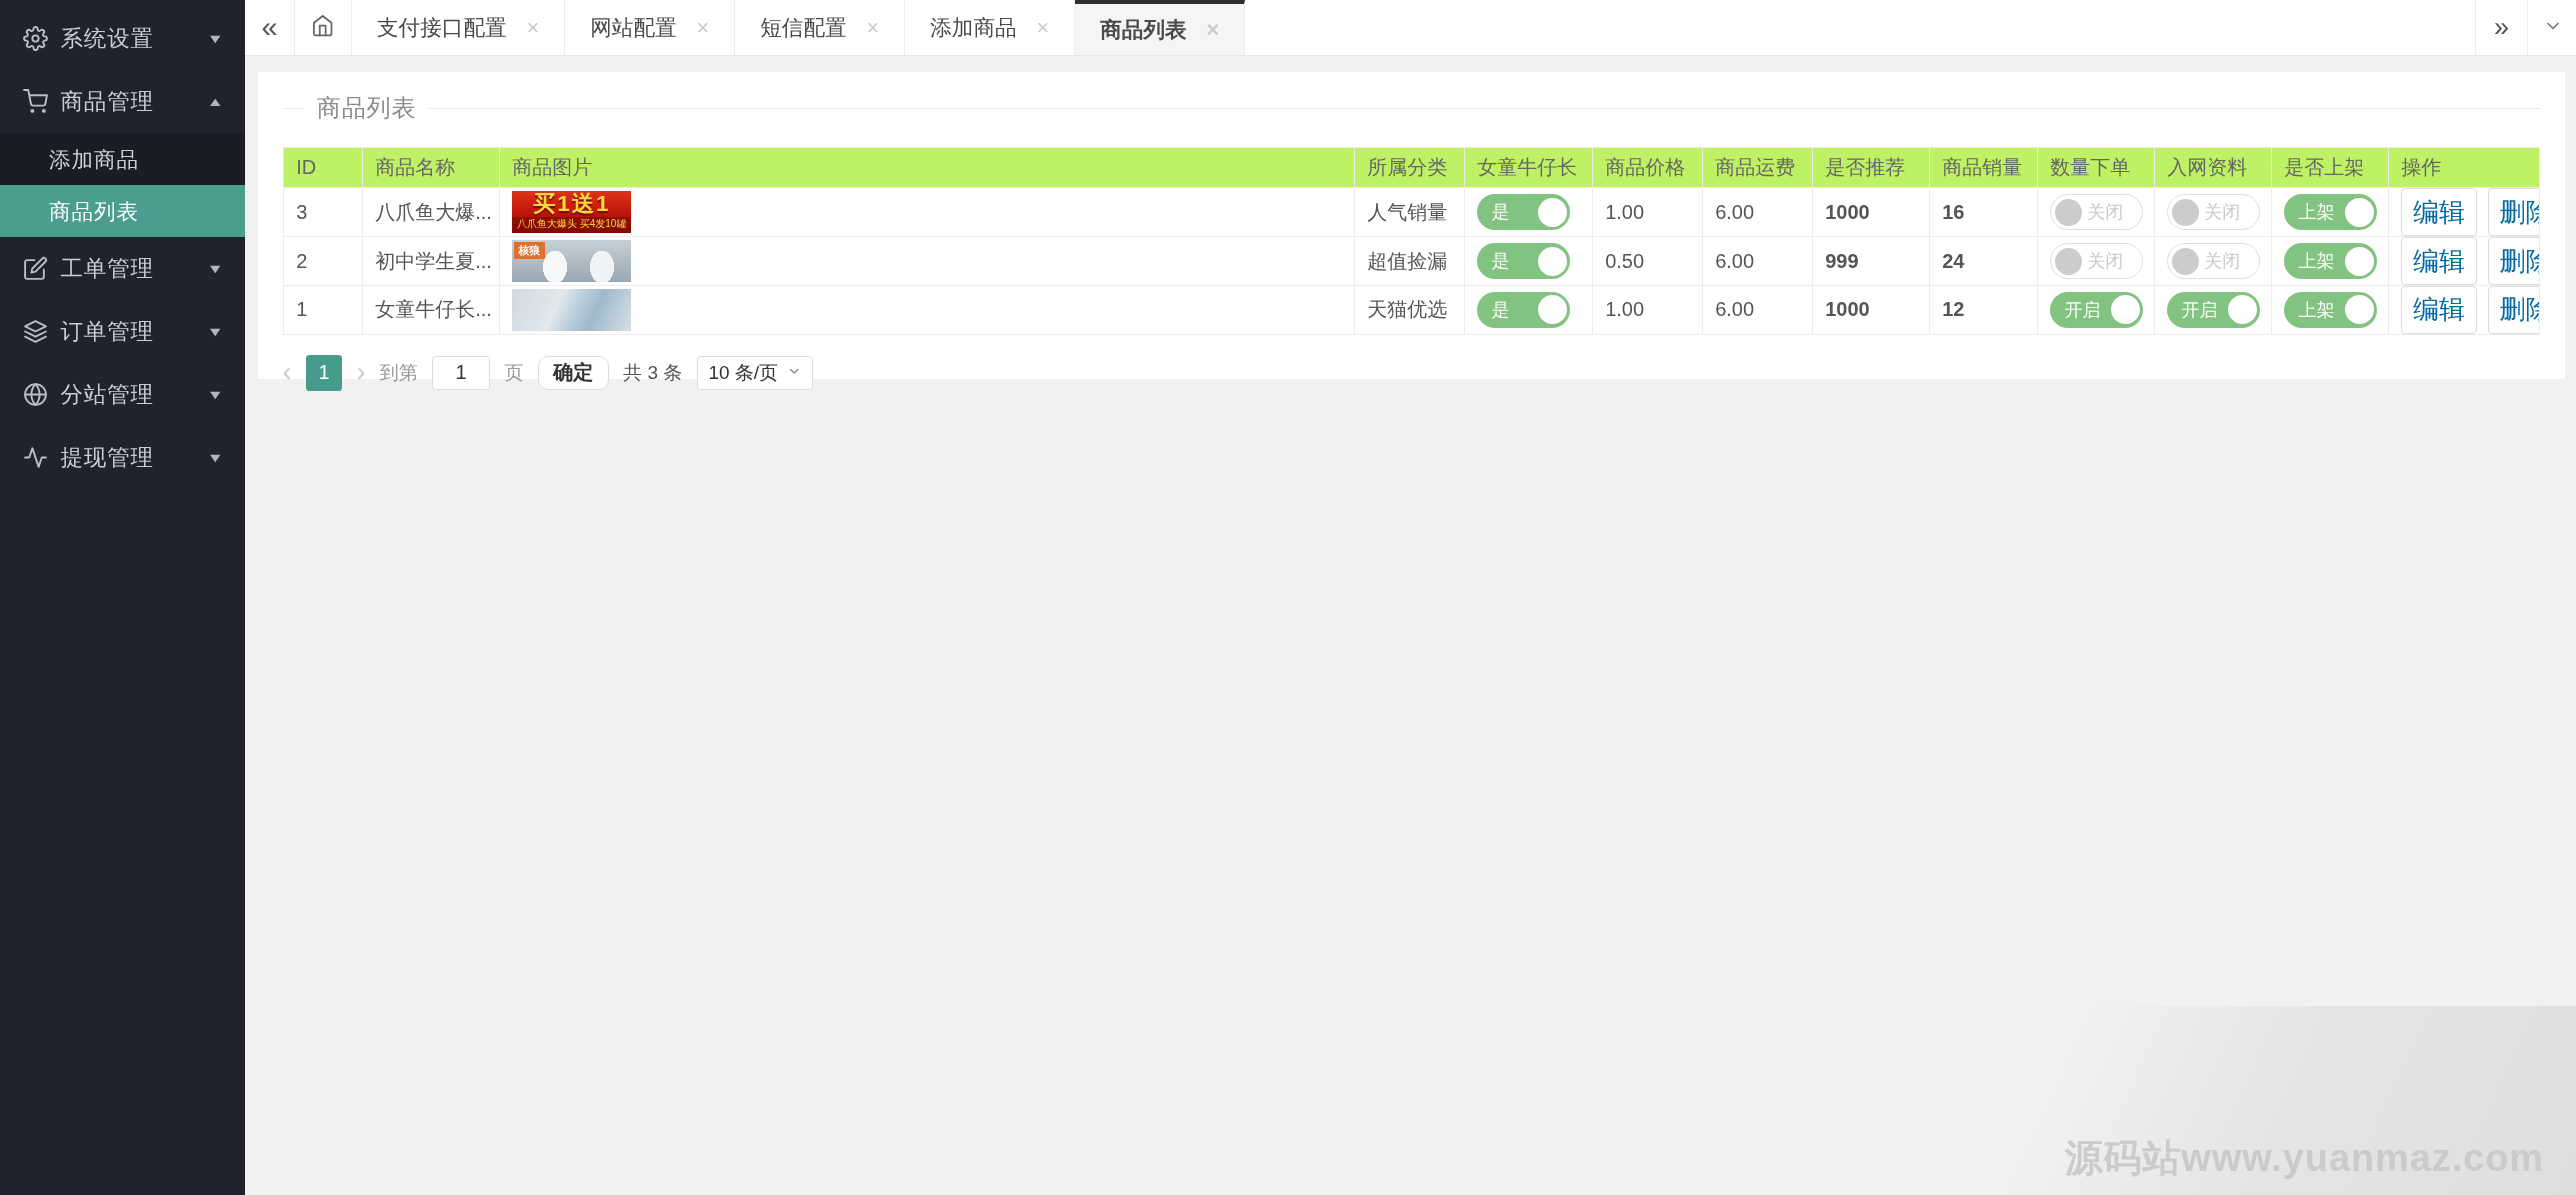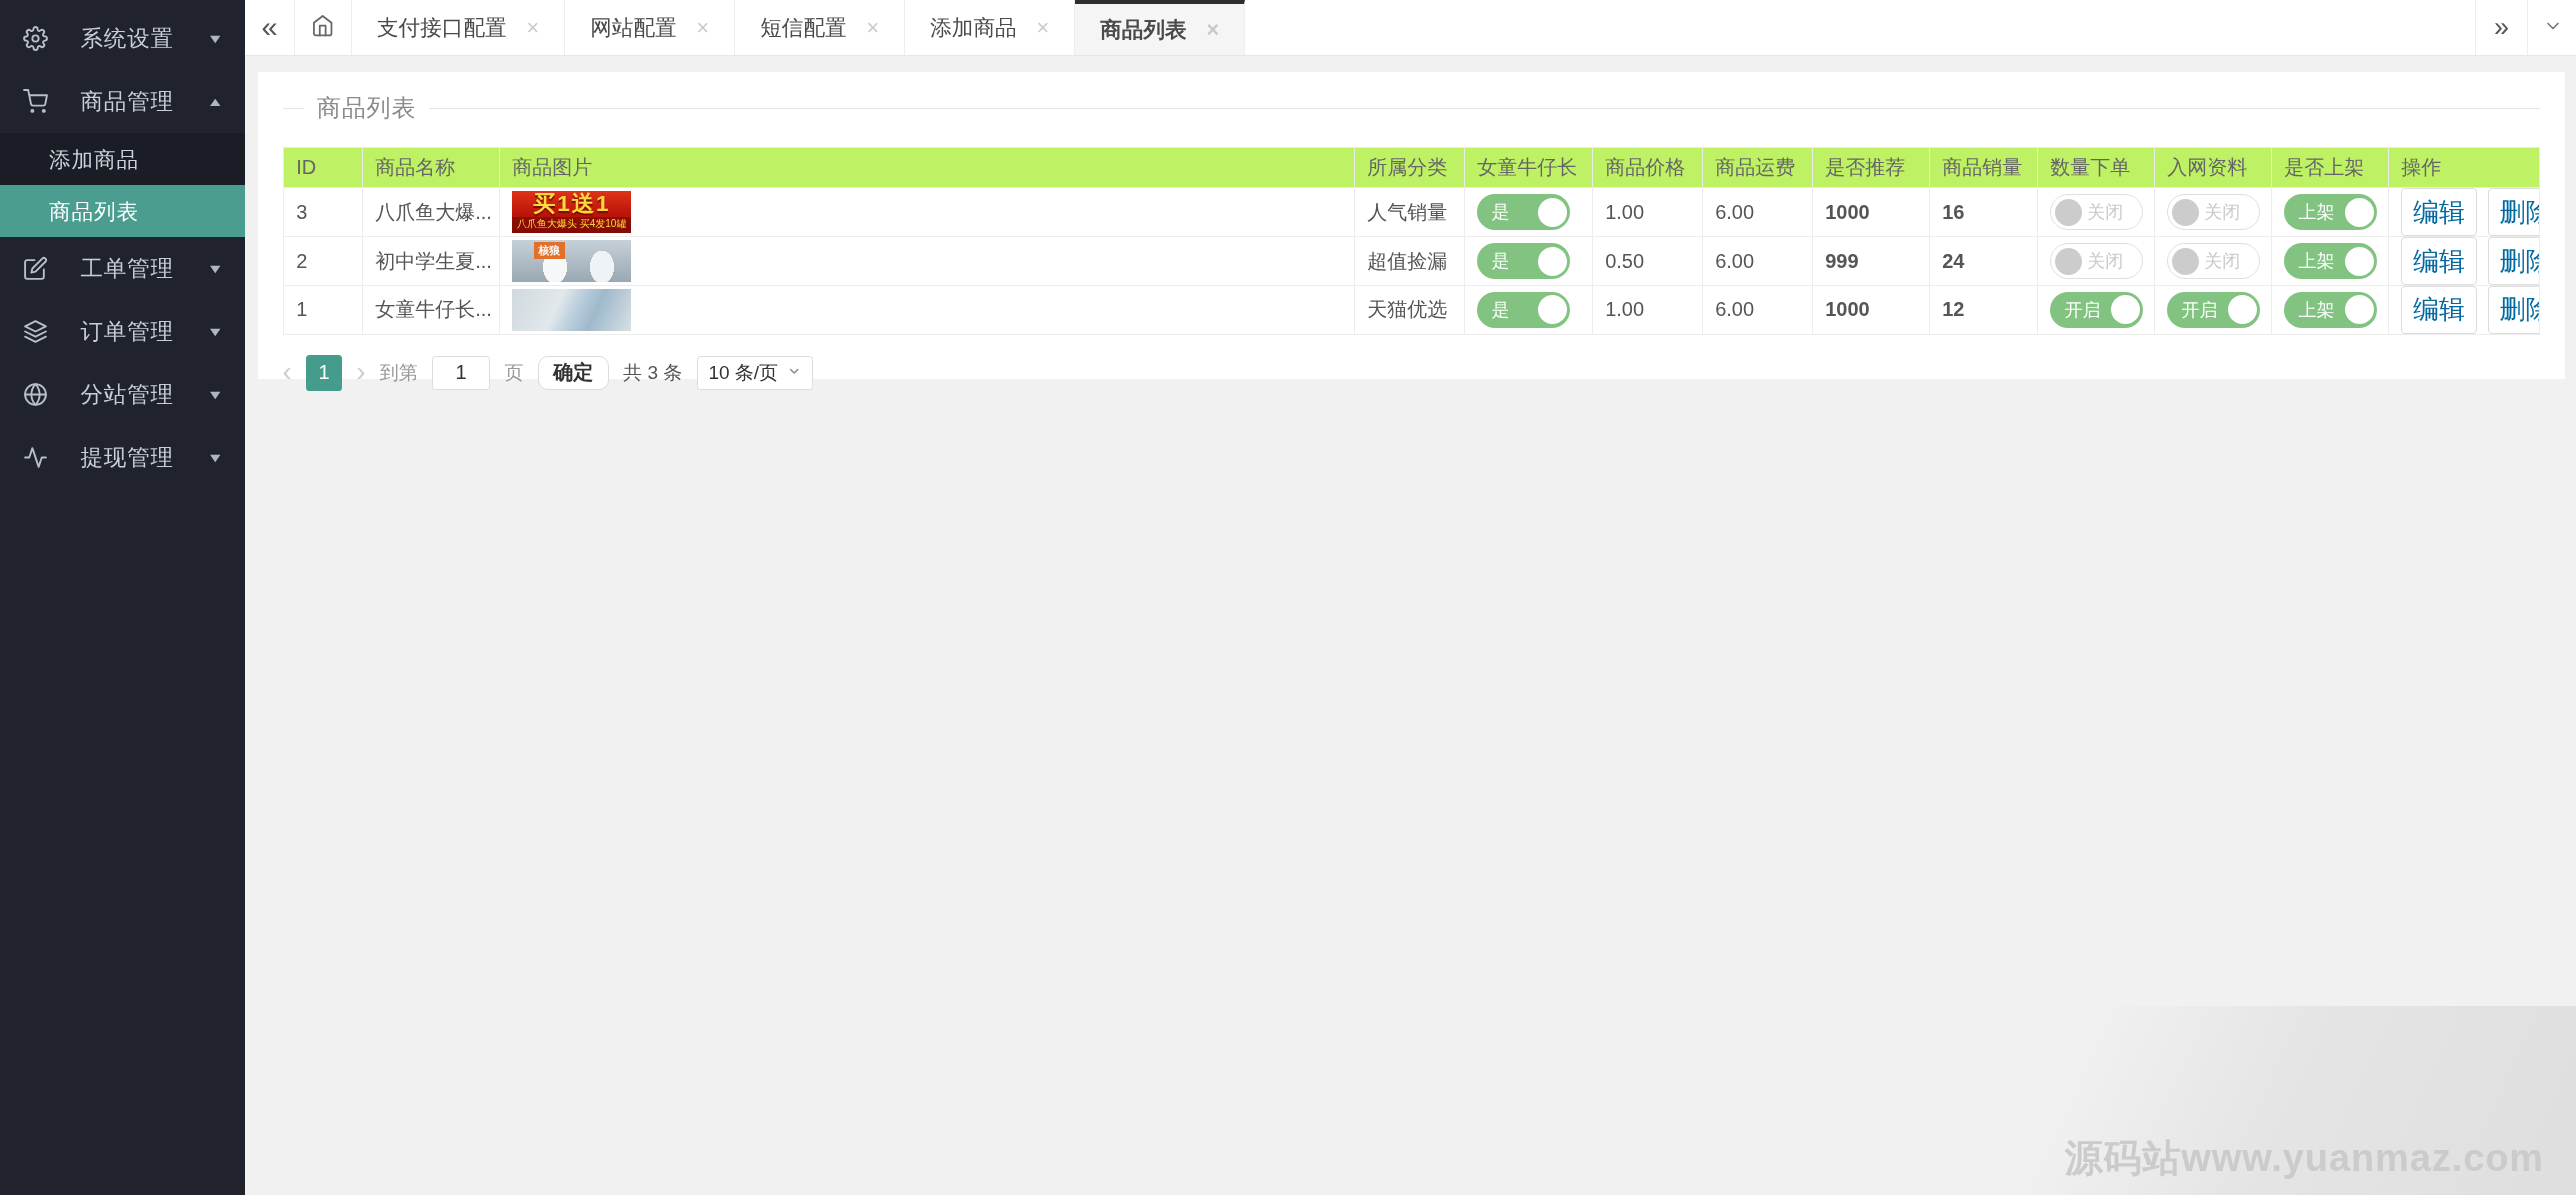--- a/index.html
+++ b/index.html
@@ -16,21 +16,21 @@
     width: 245px; height: 1195px; flex: 0 0 245px;
     background: #20232d; color: #c9cdd5;
     padding-top: 7.2px;
   }
   .menu-item {
     height: 63px; display: flex; align-items: center;
     padding: 0 23.4px; cursor: pointer; font-size: 22.5px;
   }
   .menu-item .mi-icon { width: 25px; height: 25px; flex: 0 0 25px; color: #b9bec7; }
   .menu-item .mi-icon svg { width: 25px; height: 25px; display:block; }
-  .menu-item .mi-label { margin-left: 32px; letter-spacing: 0.9px; font-family: Liberation Serif, serif; }
+  .menu-item .mi-label { margin-left: 12px; letter-spacing: 0.9px; font-family: Liberation Serif, serif; }
   .menu-item .mi-chevron { margin-left: auto; font-size: 12.6px; color: #b0b5be; transform: scaleX(1.4); }
   .submenu { background: #1a1d25; }
   .submenu-item {
     height: 52px; display: flex; align-items: center;
     padding-left: 49px; font-size: 21.6px; color: #ced2d9; cursor: pointer;
     letter-spacing: 0.9px;
   }
   .submenu-item.active { background: #4a9d8f; color: #ffffff; }
 
   
@@ -124,21 +124,21 @@
     text-align: center; padding: 0.9px 0 1.8px; white-space: nowrap;
   }
   .thumb-shirts {
     background:
       radial-gradient(ellipse 20px 27px at 43px 27px, #f5f7f8 60%, rgba(0,0,0,0) 61%),
       radial-gradient(ellipse 20px 27px at 90px 27px, #f0f3f5 60%, rgba(0,0,0,0) 61%),
       linear-gradient(180deg, #c6d0d7 0%, #9aa8b3 100%);
   }
   .thumb-shirts .badge {
     position: absolute; left: 1.8px; top: 1.8px; background: #e2702a; color: #fff;
-    font-size: 10.8px; padding: 1.8px 4.5px; font-weight: bold; margin-left: 20px;
+    font-size: 10.8px; padding: 1.8px 4.5px; font-weight: bold;
   }
   .thumb-jeans {
     background: linear-gradient(115deg, #cfd9de 0%, #e2e8ec 38%, #bcd0dd 52%, #9fb9cc 68%, #d8e0e5 100%);
   }
 
   
   .pagination { display: flex; align-items: center; margin-top: 20px; gap: 14.4px; font-size: 19px; color: #999; }
   .pg-arrow { color: #cccccc; font-size: 27px; line-height: 1; cursor: pointer; }
   .pg-page {
     width: 36px; height: 36px; background: #459b8c; color: #fff; border-radius: 3.6px;

